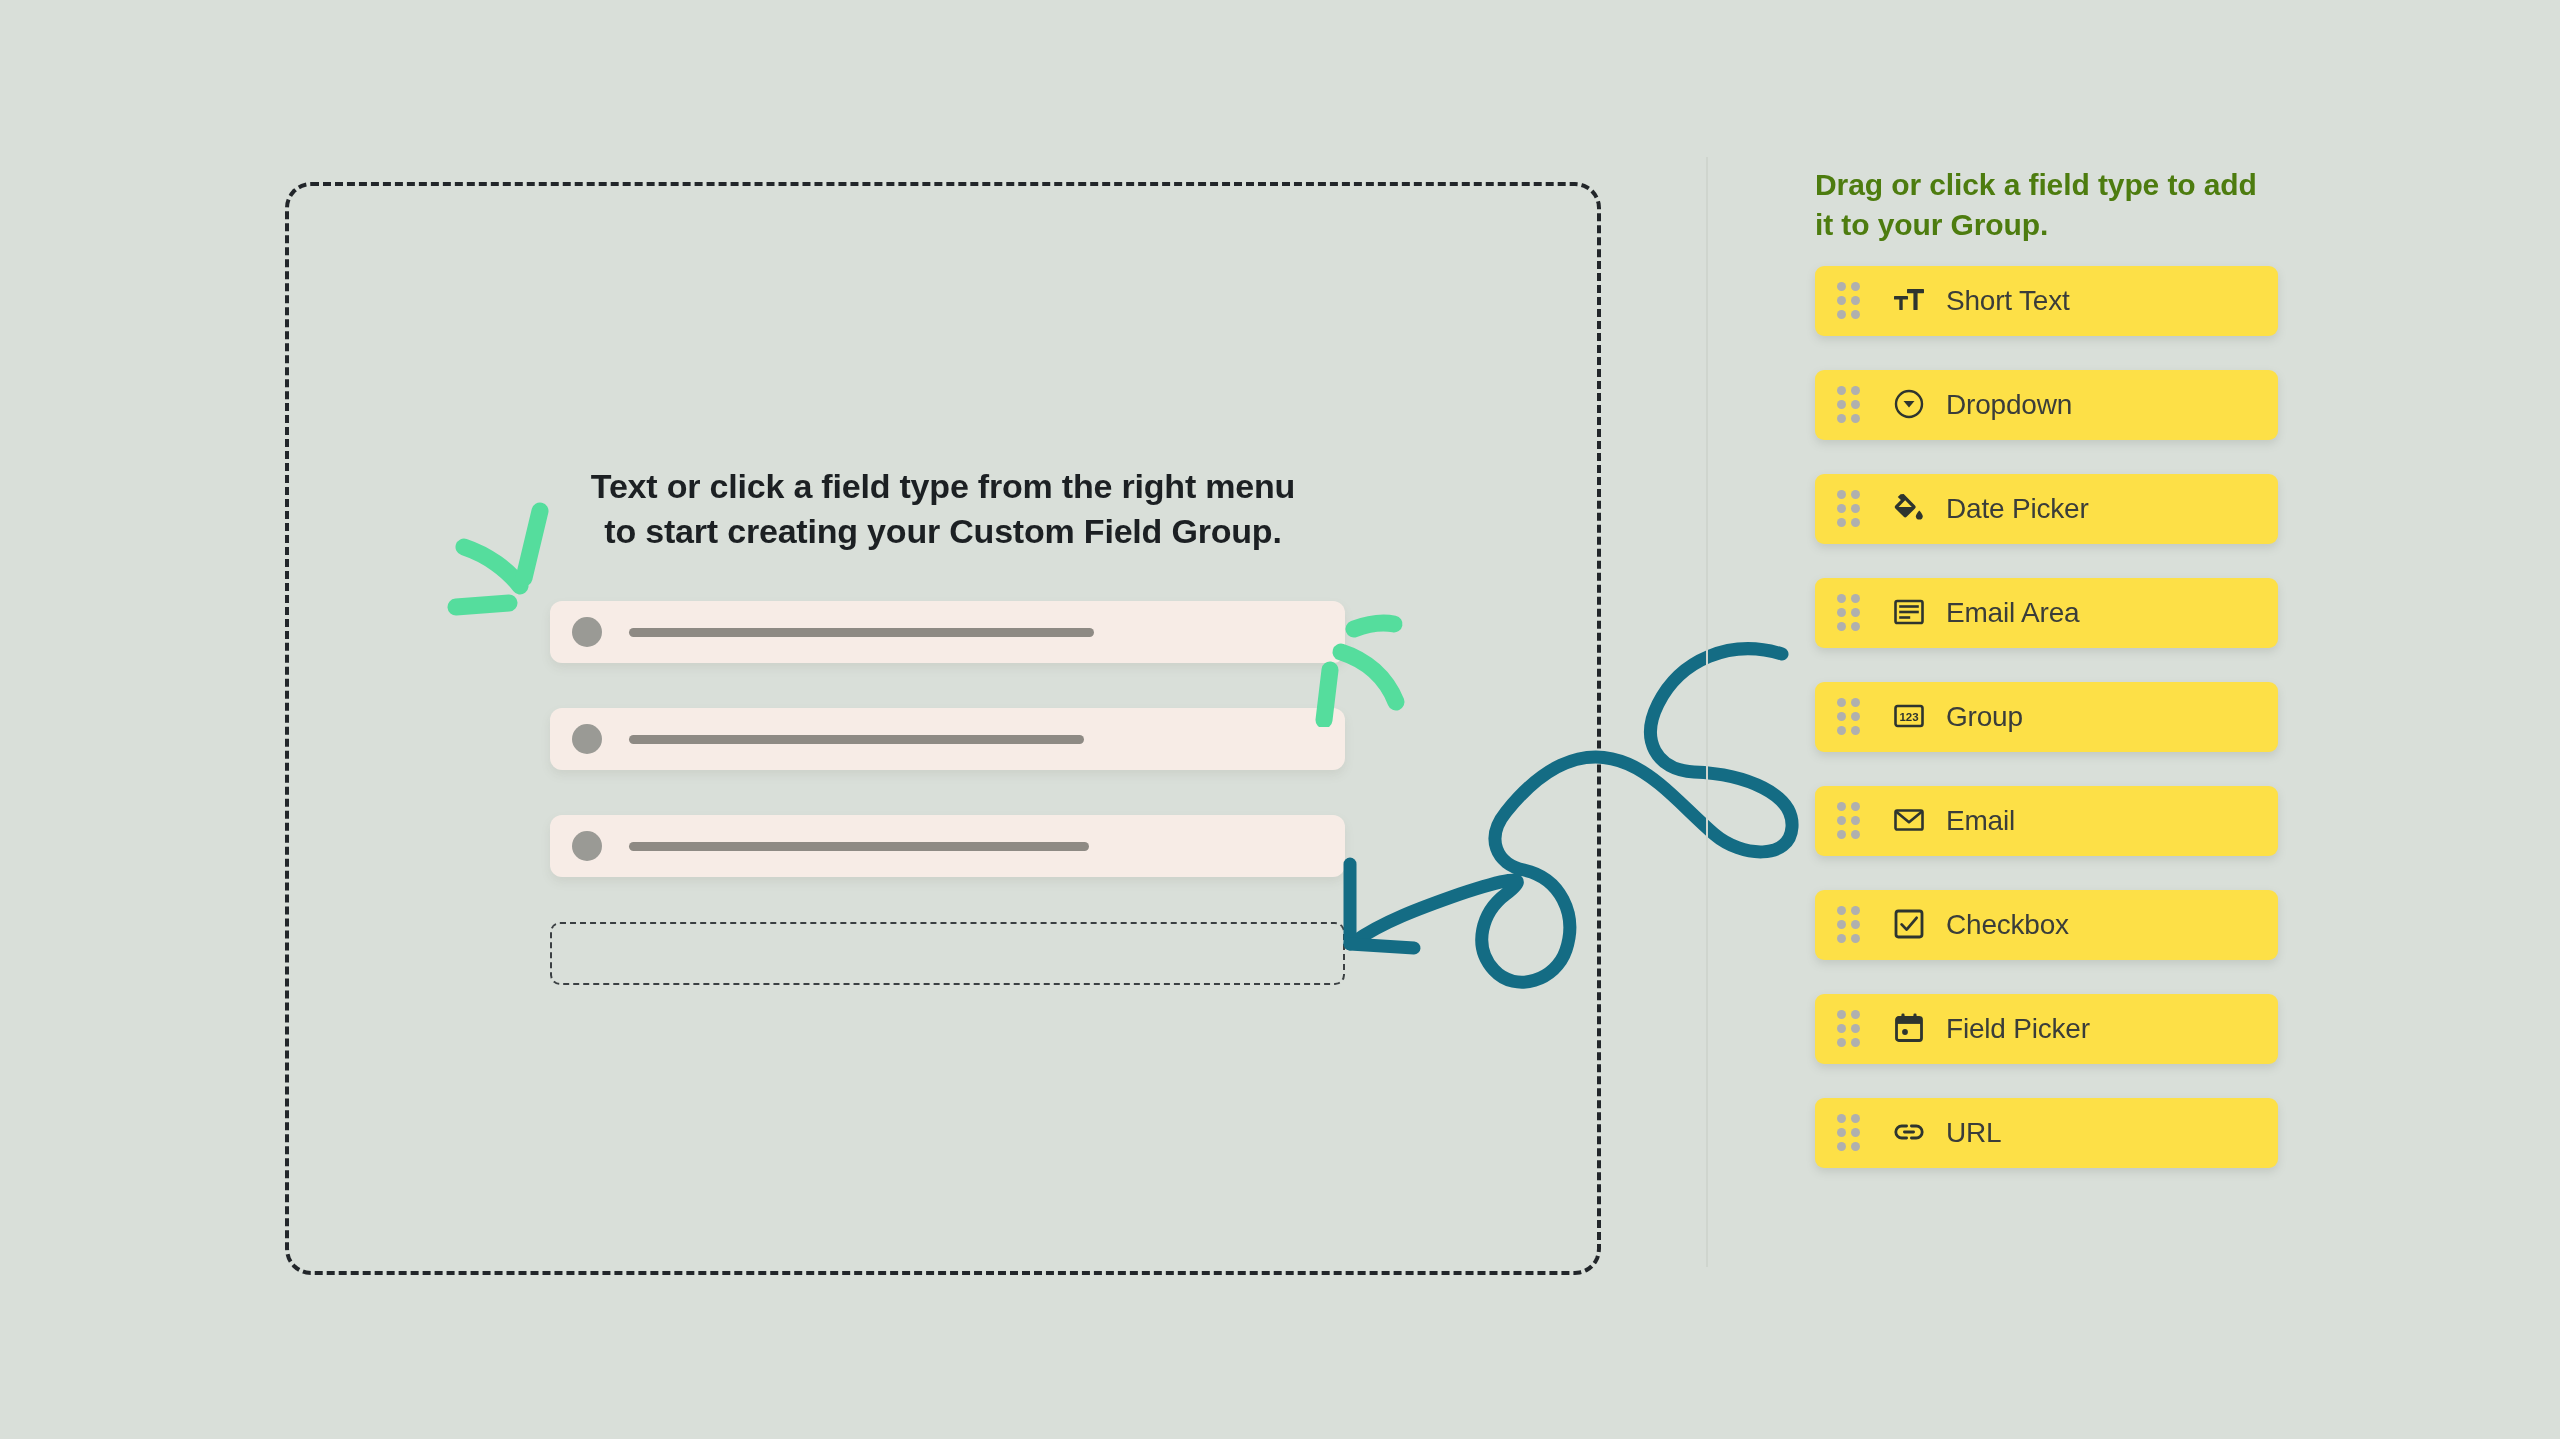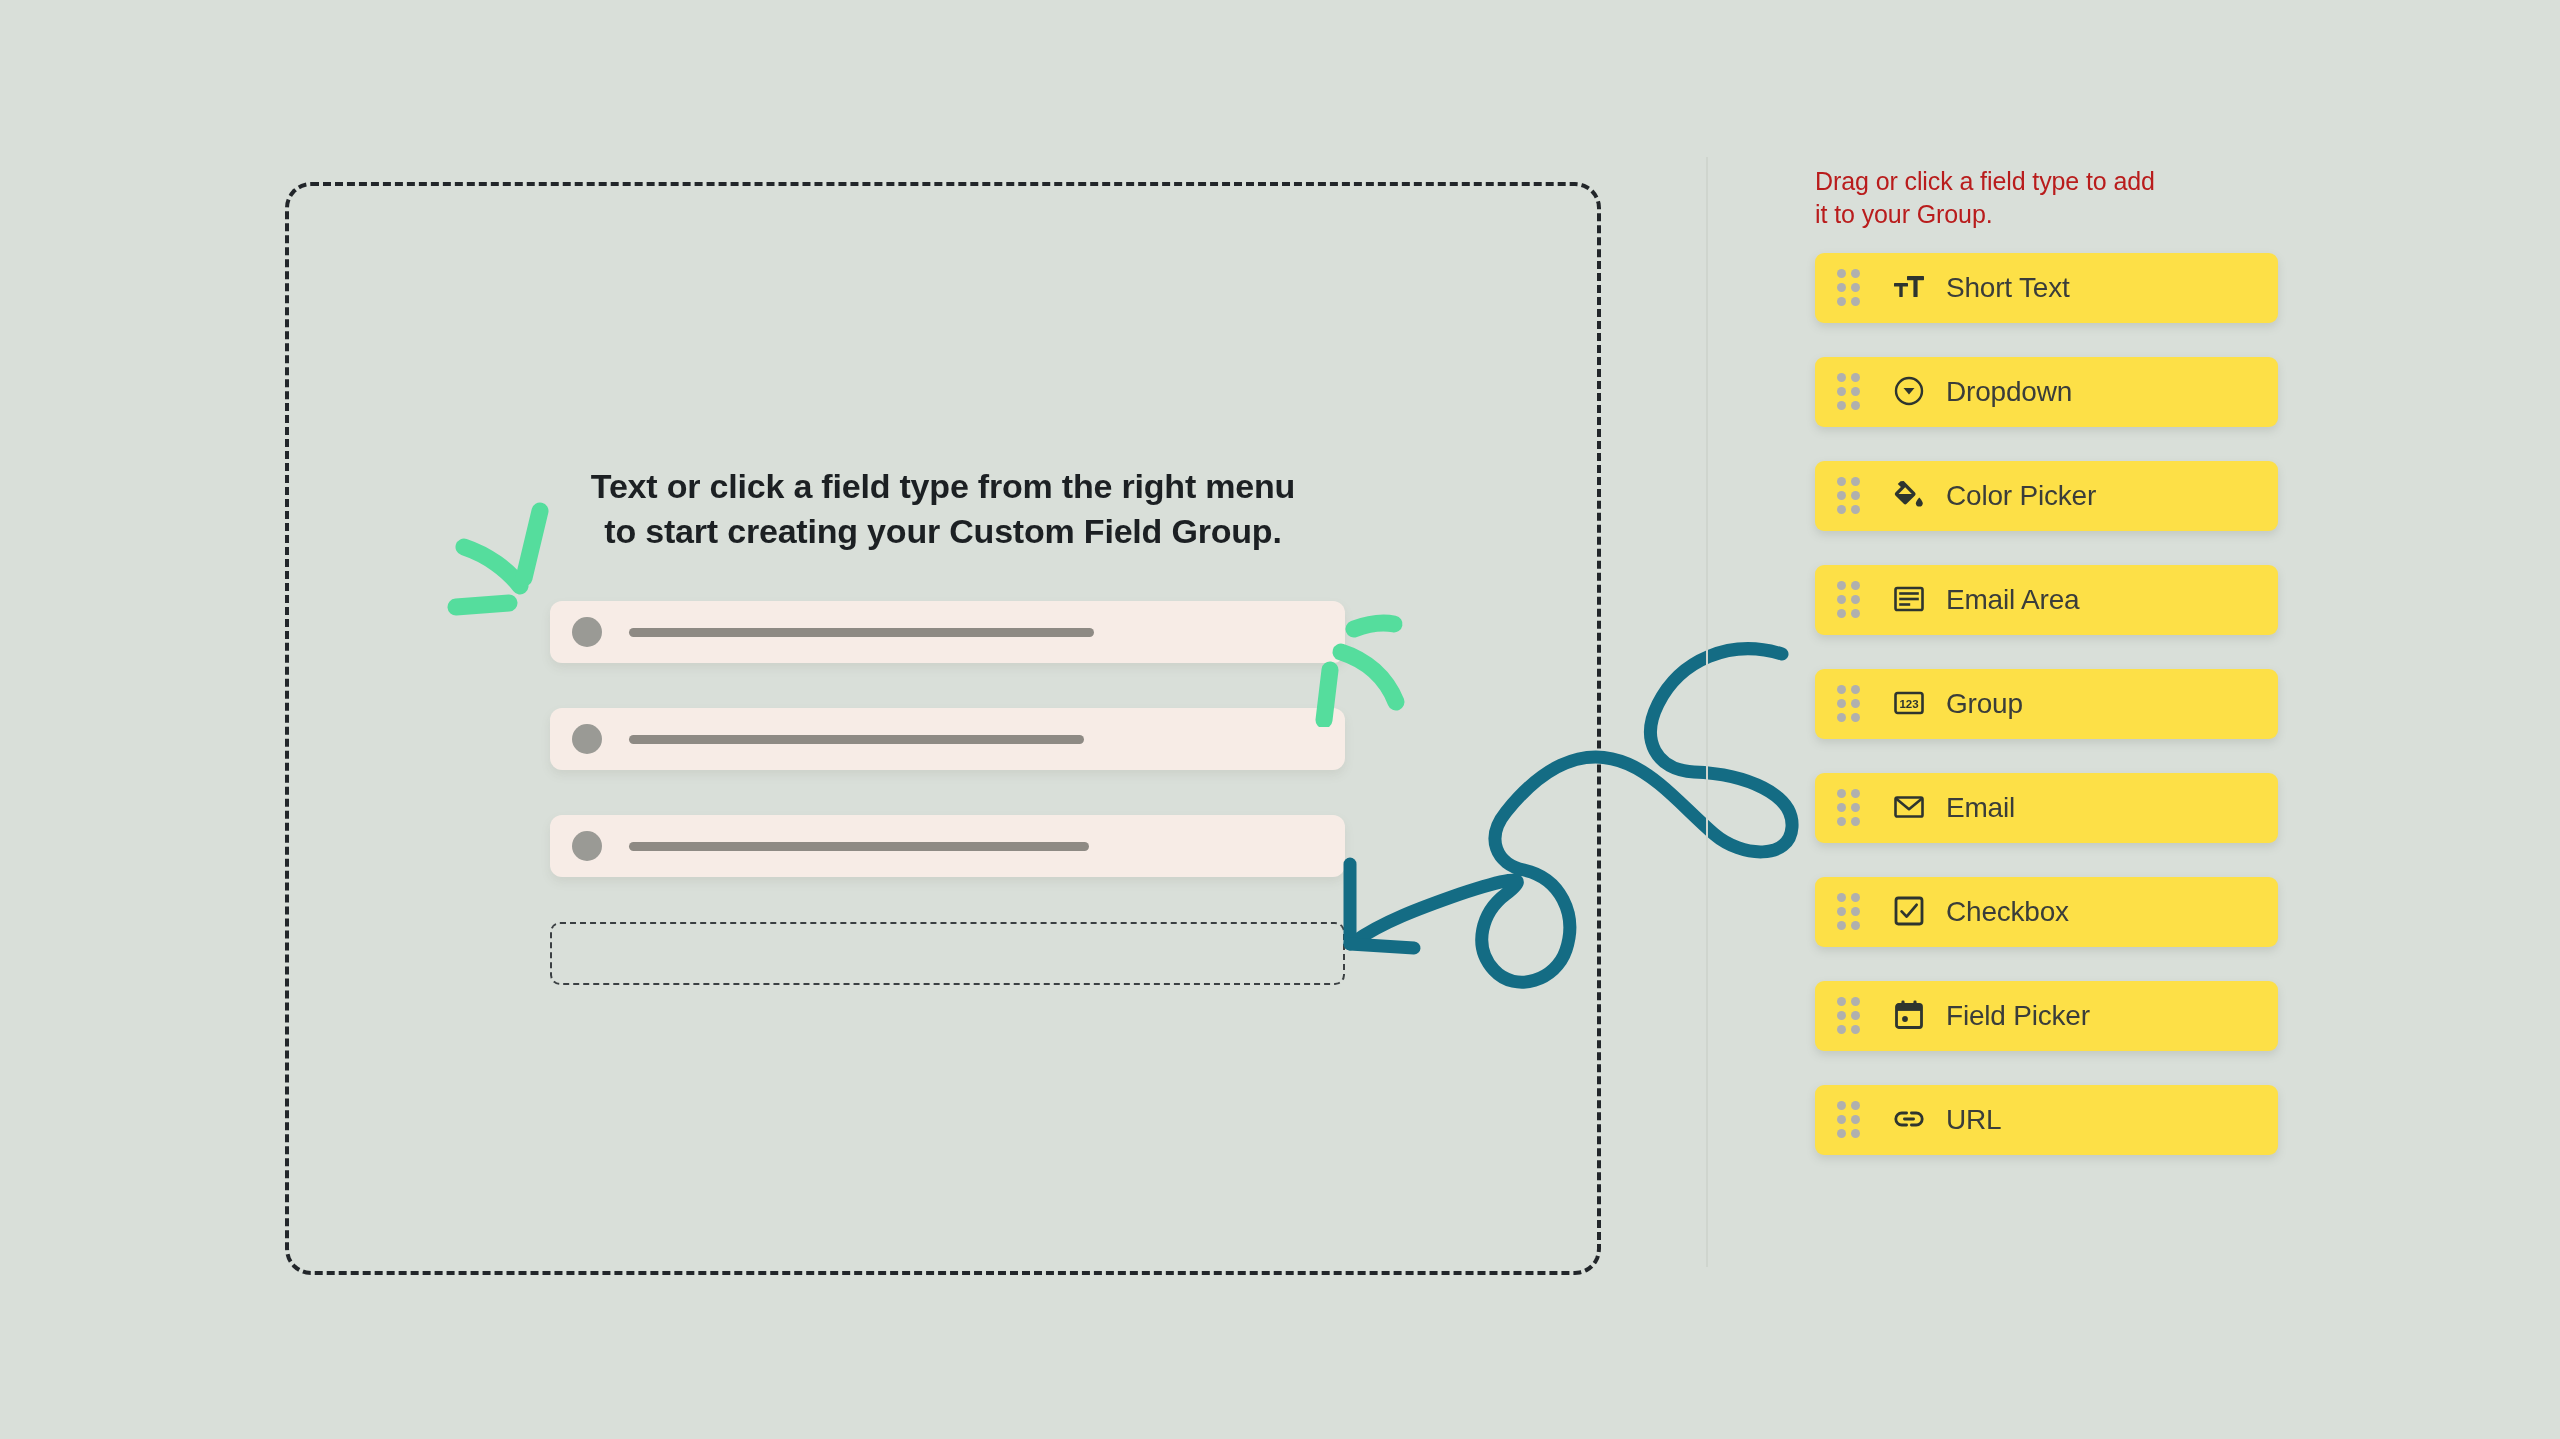--- a/index.html
+++ b/index.html
@@ -121,24 +121,24 @@
 
   
   .field-panel {
     position: absolute;
     left: 1815px;
     top: 165px;
     width: 463px;
   }
 
   .panel-title {
-    font-size: 25px;
-    font-weight: 400;
+    font-size: 30px;
+    font-weight: 700;
     line-height: 1.33;
-    color: #b91c1c;
+    color: #4d7c0f;
     letter-spacing: -0.1px;
     margin-bottom: 21px;
     white-space: pre-line;
   }
 
   .field-card {
     position: relative;
     height: 70px;
     background: #fde047;
     border-radius: 9px;
@@ -310,21 +310,21 @@
       </span>
       <span class="field-icon">
         <svg width="34" height="34" viewBox="0 0 34 34" fill="currentColor">
           <path d="M8.6 3.2 L5.8 6.0 L8.9 9.1 L3.4 14.6 a2 2 0 0 0 0 2.8 l8.4 8.4
                    a2 2 0 0 0 2.8 0 l8.4 -8.4 a2 2 0 0 0 0 -2.8 L11.7 2.9 Z
                    M6.6 15.9 L13.2 9.3 L19.8 15.9 Z"></path>
           <path d="M27.3 19.6 c0 0 -3.4 3.6 -3.4 5.6 a3.4 3.4 0 0 0 6.8 0
                    c0 -2 -3.4 -5.6 -3.4 -5.6 Z"></path>
         </svg>
       </span>
-      <span class="field-label">Color Picker</span>
+      <span class="field-label">Date Picker</span>
     </div>
 
     <div class="field-card">
       <span class="drag-handle">
         <i></i>
           <i></i>
           <i></i>
           <i></i>
           <i></i>
           <i></i>

